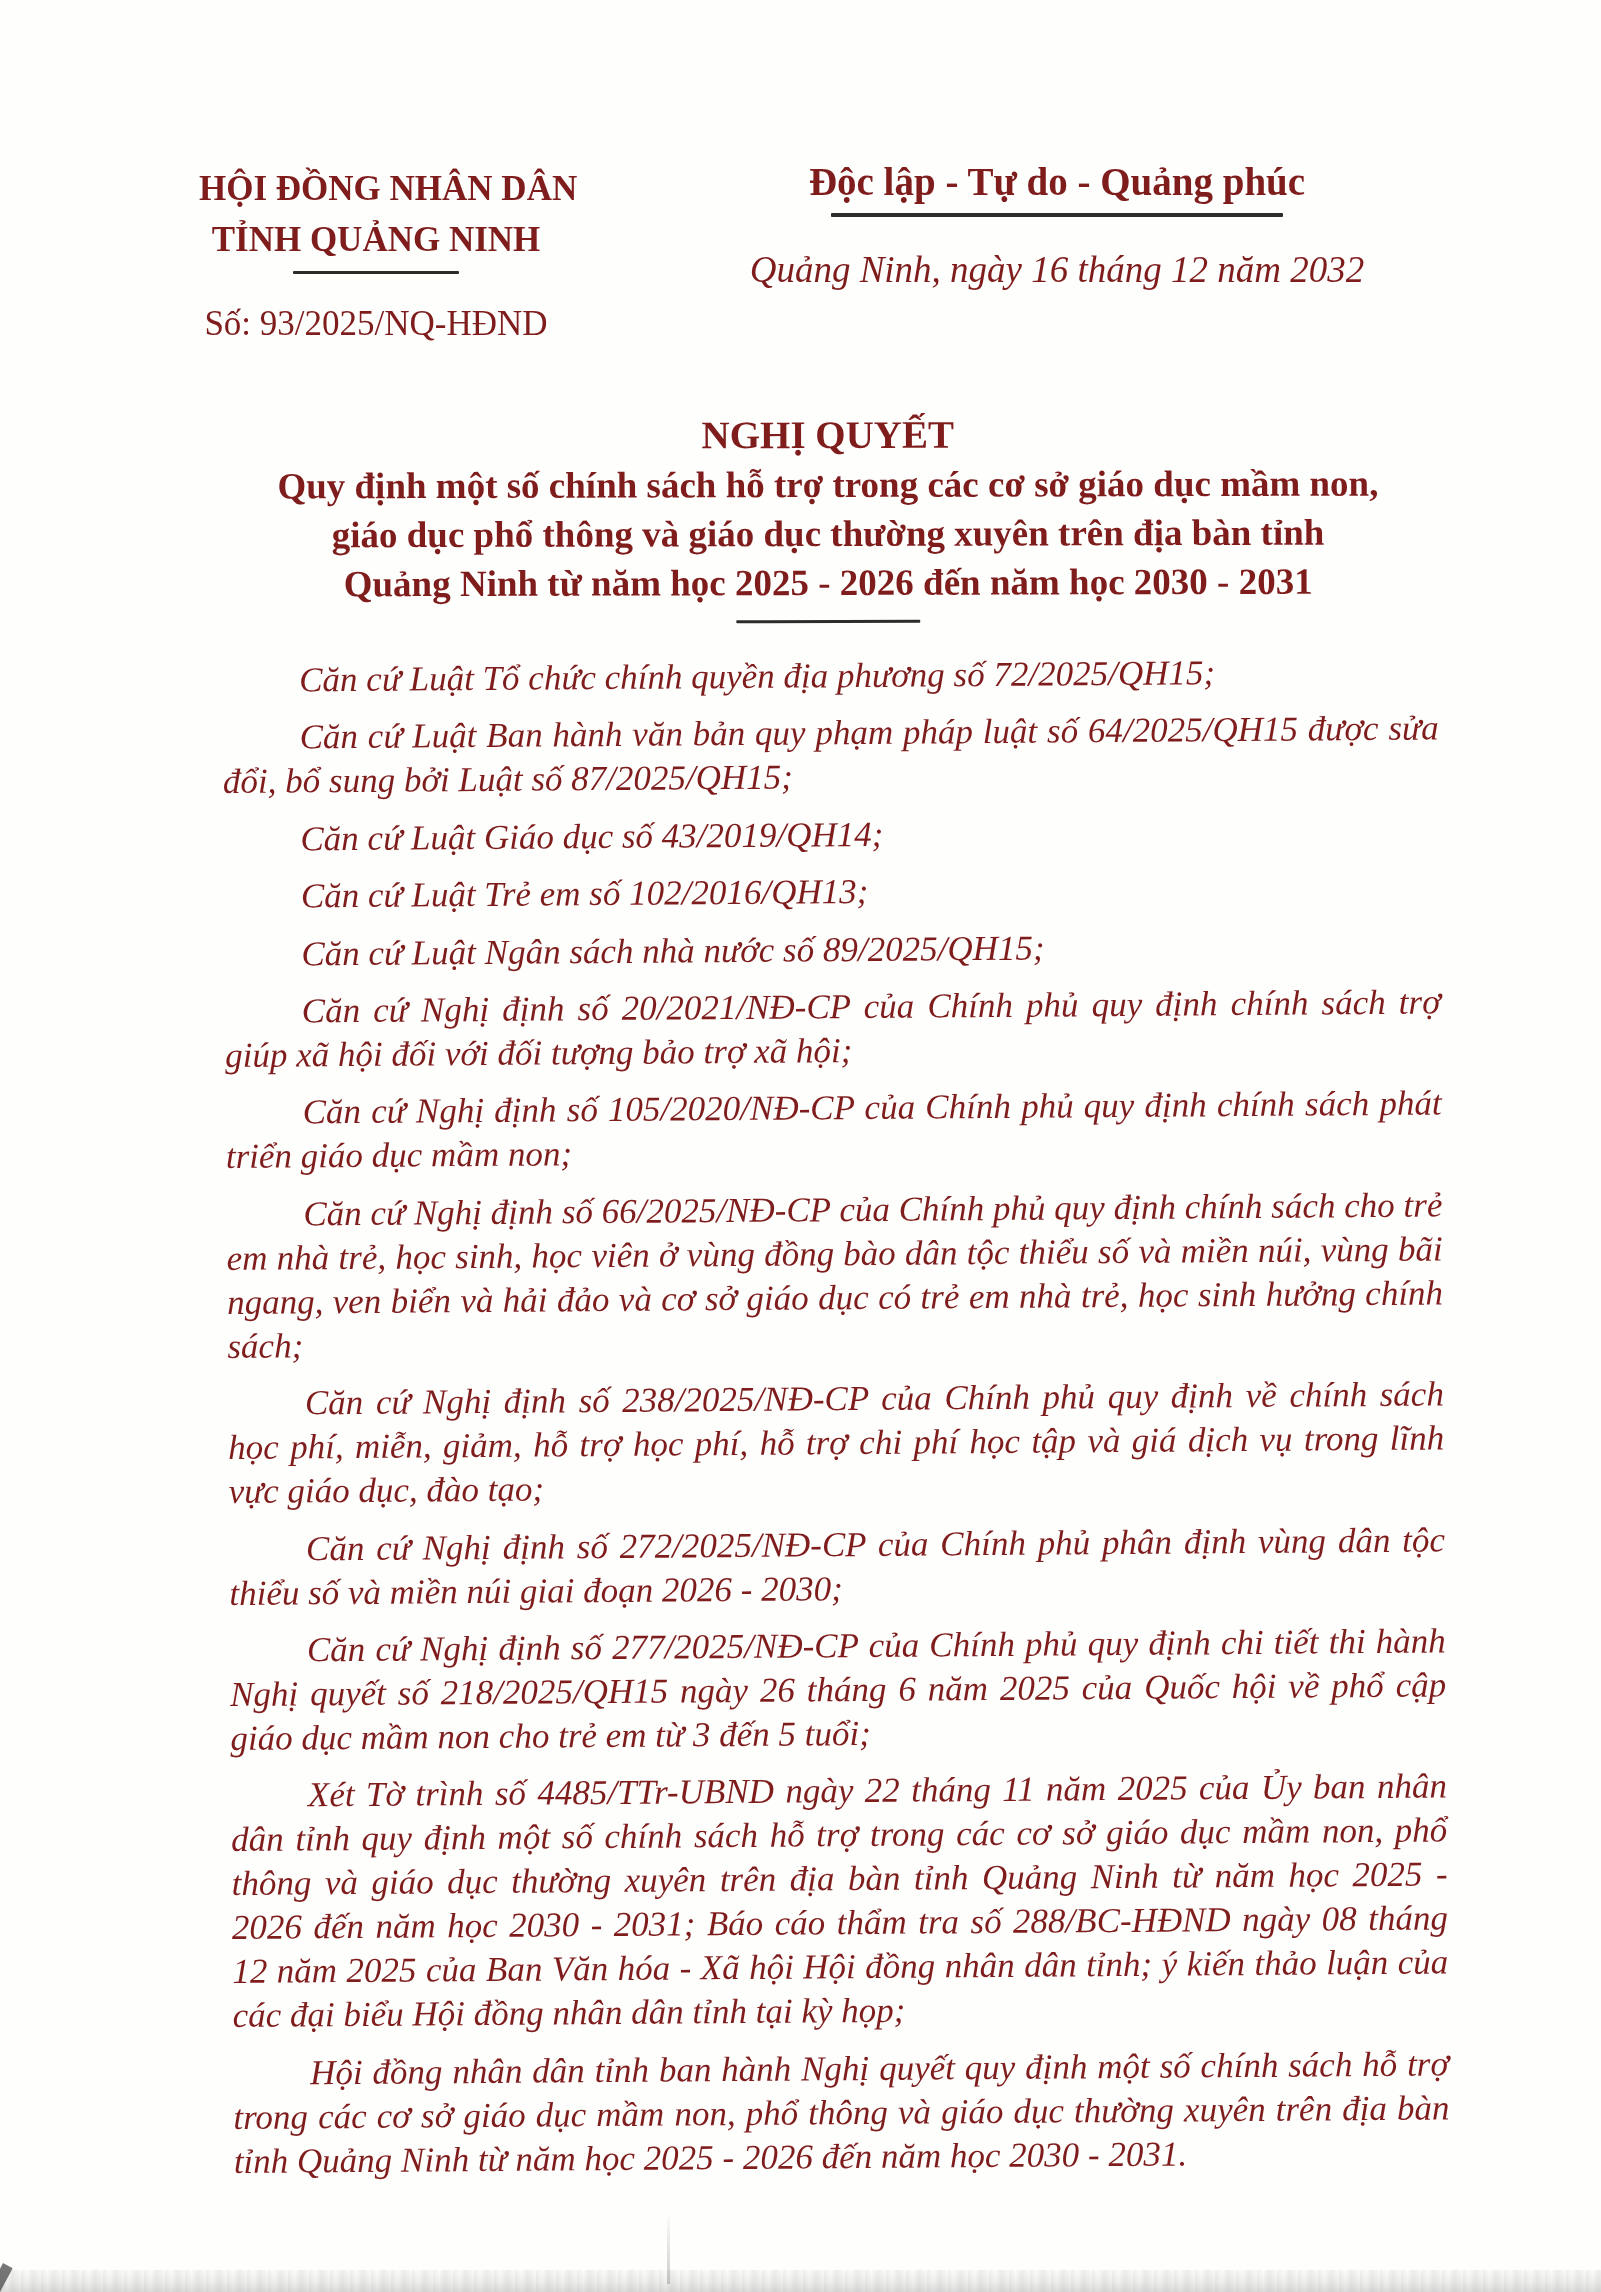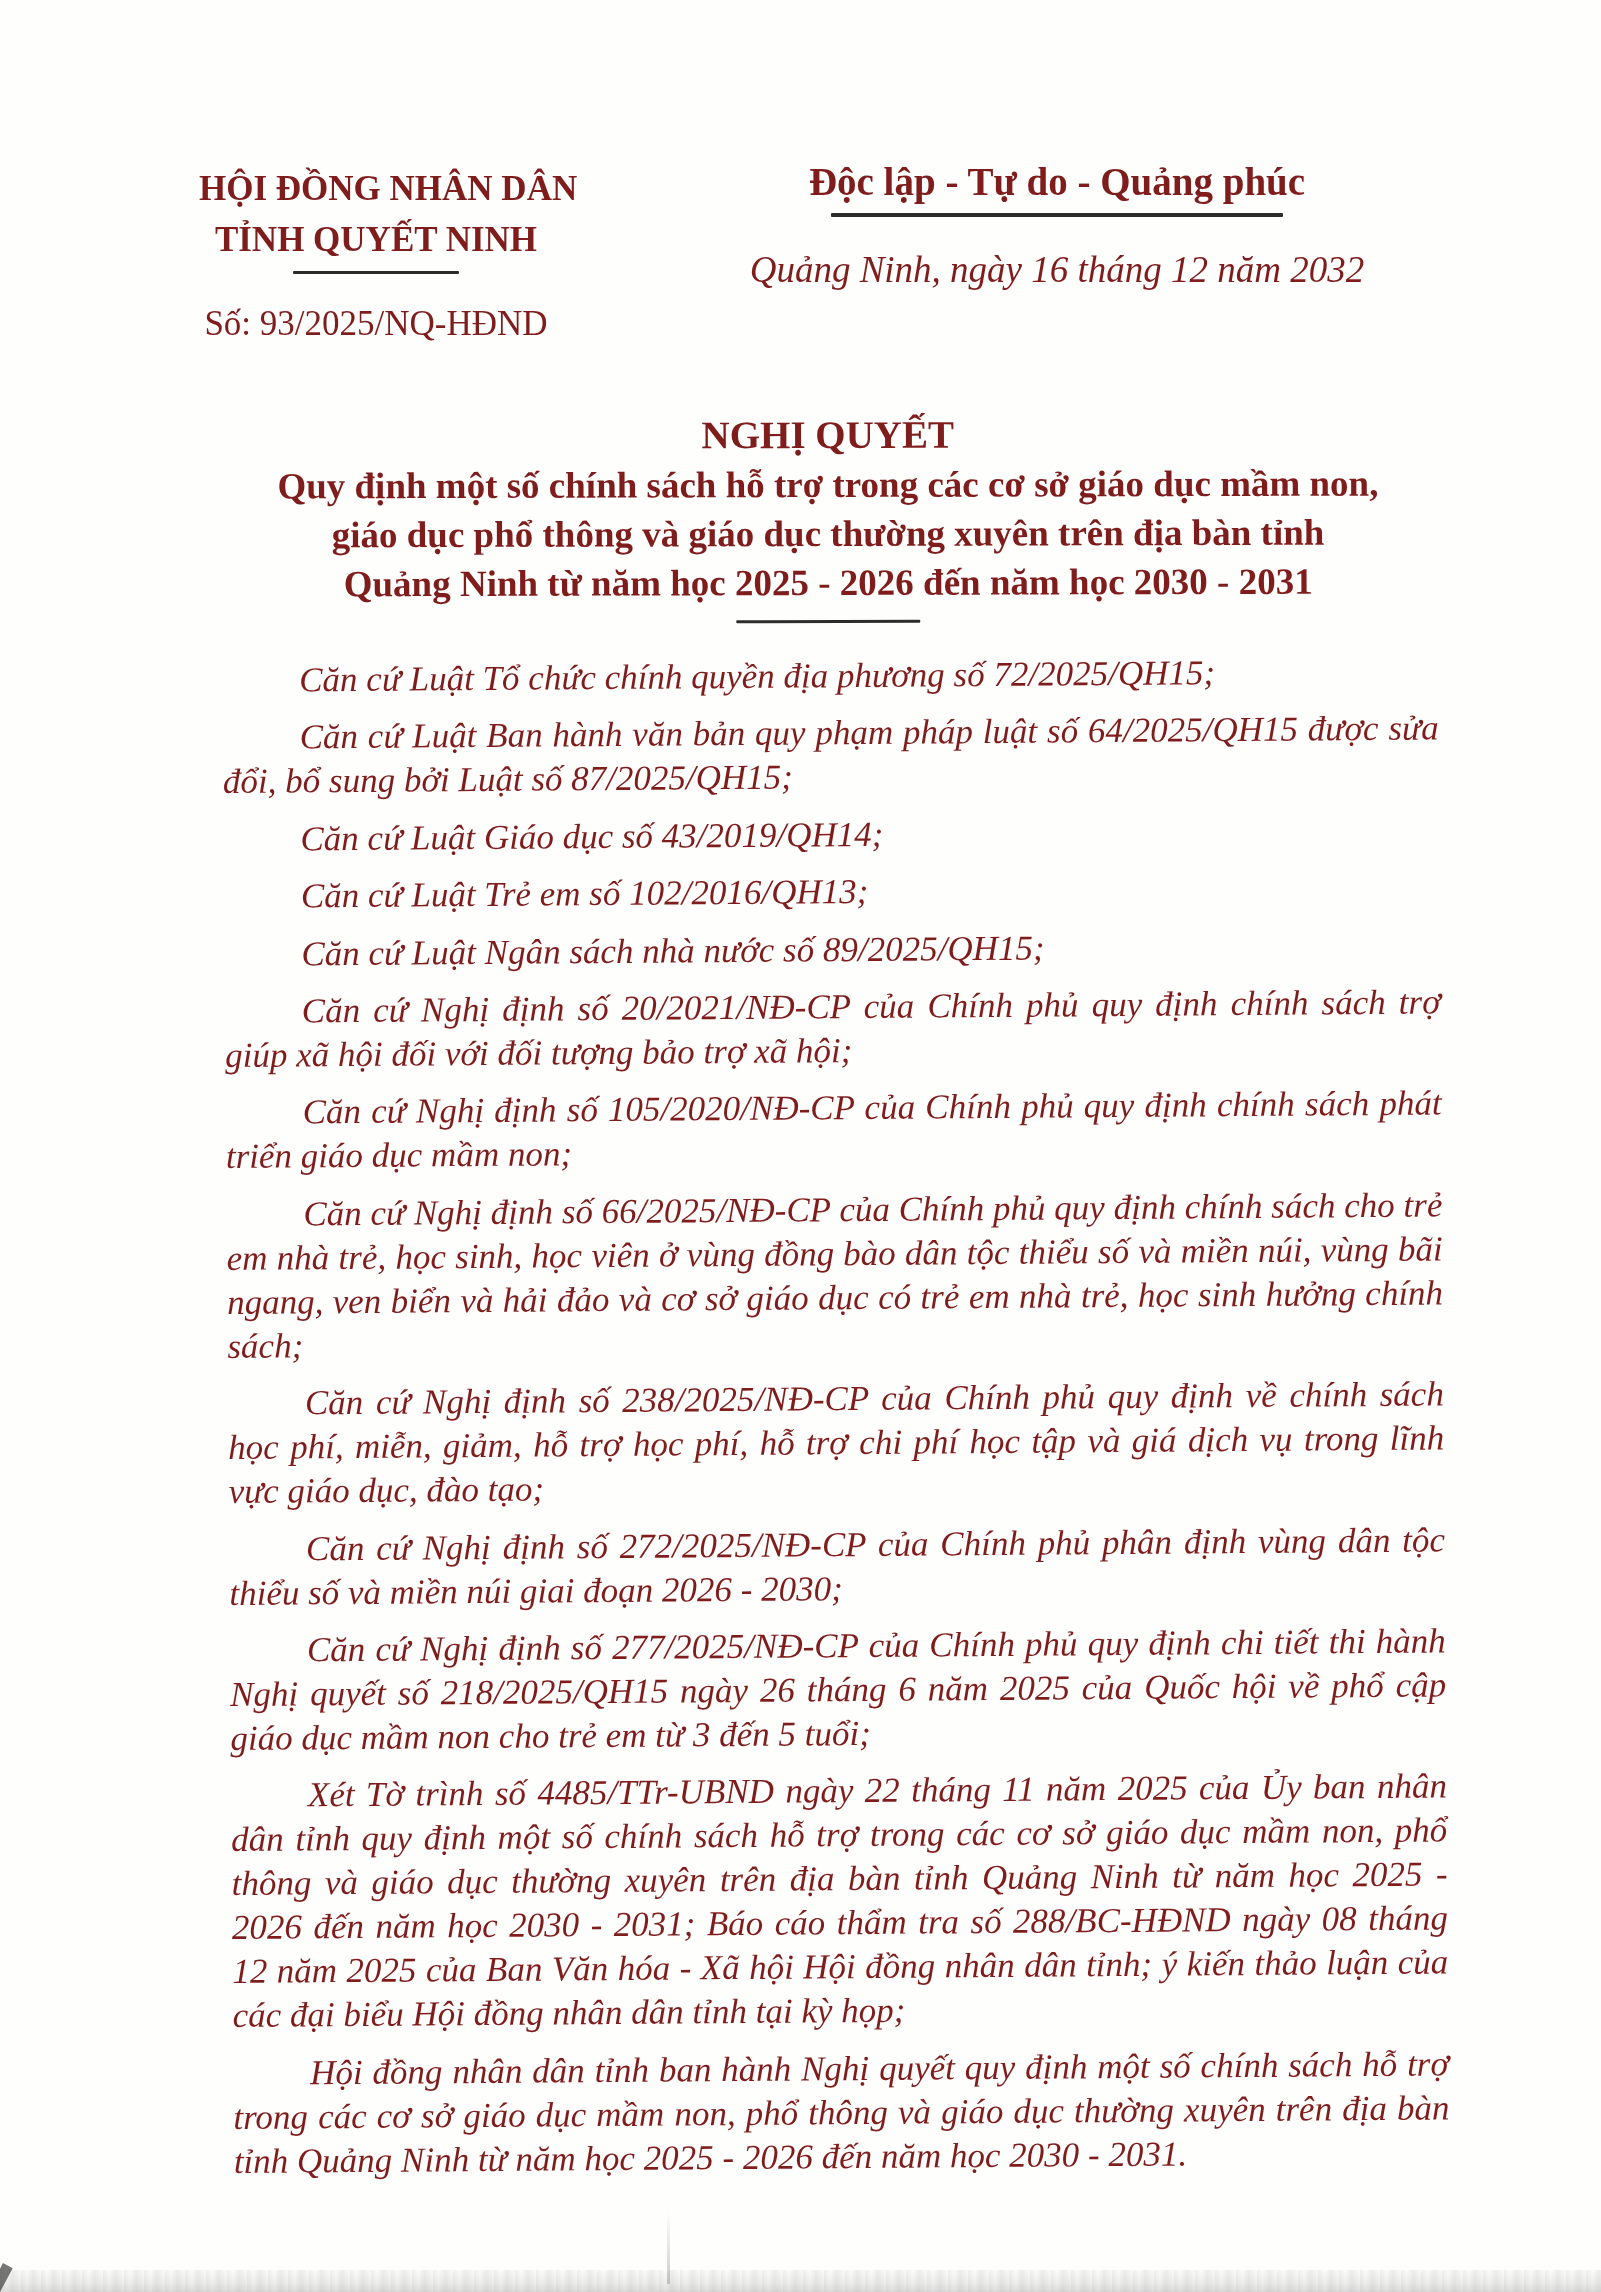--- a/index.html
+++ b/index.html
@@ -151,21 +151,21 @@
     background: linear-gradient(to bottom, rgba(0,0,0,0), rgba(90,90,90,0.30));
   }
 </style>
 </head>
 <body>
 
 <div class="page">
 
   <div class="issuer-block">
     <div class="issuer-line">HỘI ĐỒNG NHÂN DÂN</div>
-    <div class="issuer-line">TỈNH QUYẾT NINH</div>
+    <div class="issuer-line">TỈNH QUẢNG NINH</div>
     <div class="rule issuer-rule"></div>
     <div class="document-number">Số: 93/2025/NQ-HĐND</div>
   </div>
 
   <div class="national-block">
     <div class="national-motto">Độc lập - Tự do - Quảng phúc</div>
     <div class="rule motto-rule"></div>
     <div class="place-date-line">Quảng Ninh, ngày 16 tháng 12 năm 2032</div>
   </div>
 

